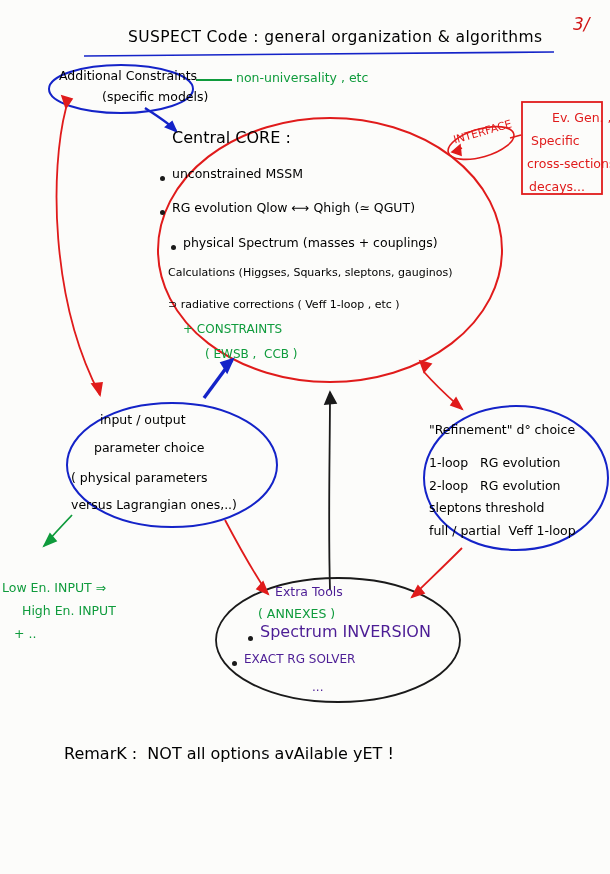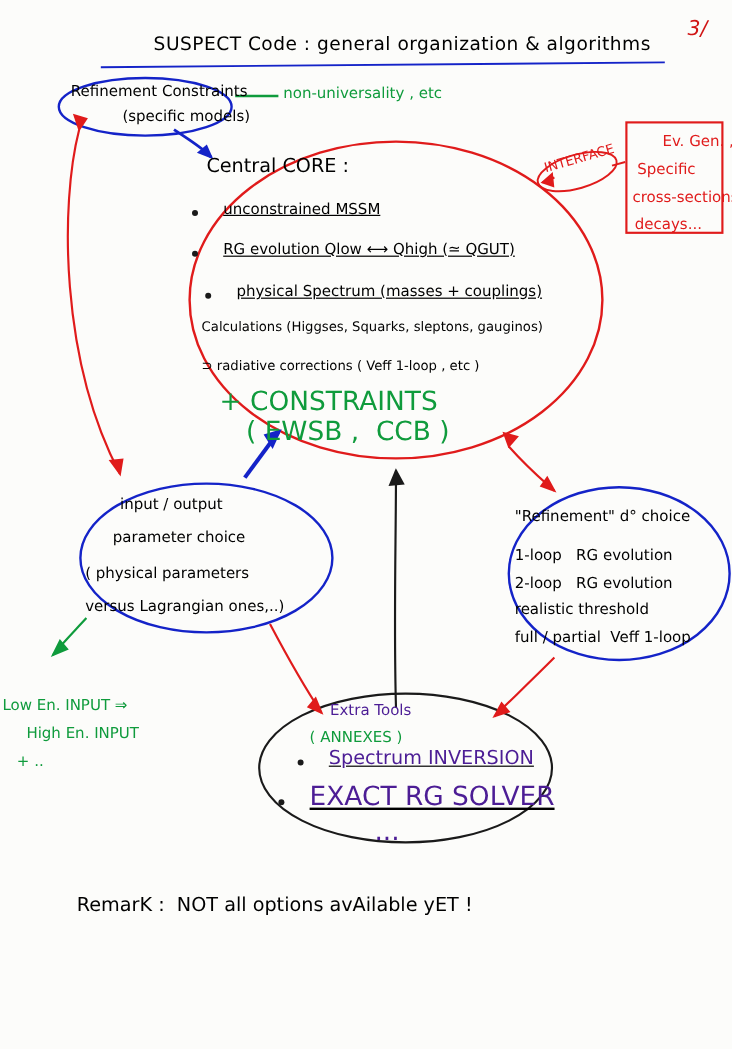--- a/index.html
+++ b/index.html
@@ -38,27 +38,26 @@
     color: #d01414;
     font-style: italic;
   }
   .title {
     font-size: 15.5px;
     letter-spacing: .4px;
   }
   .n-small { font-size: 11px; }
   .n-med   { font-size: 12.5px; }
   .n-big   { font-size: 16px; }
-  .n-xbig  { font-size: 22px; }
+  .n-xbig  { font-size: 12px; }
   .bullet-row {
     position: absolute;
     display: flex;
-    align-items: center;
-    gap: 21px;
-    text-decoration: underline;
+    align-items: flex-end;
+    gap: 7px;
   }
   .dot {
     width: 5px; height: 5px;
     border-radius: 50%;
     background: #1a1a1a;
     margin-top: 7px;
     flex: none;
   }
 </style>
 </head>
@@ -114,21 +113,21 @@
     <path d="M72 515 C60 528 52 536 44 546" fill="none" stroke="#0f9b3c" stroke-width="1.8"></path>
     <path d="M44 546 L50 534 L56 541 Z" fill="#0f9b3c" stroke="#0f9b3c" stroke-width="1.6"></path>
 
     <path d="M84 56 L554 52" stroke="#1423c8" stroke-width="1.6" fill="none"></path>
   </svg>
 
   <div class="txt page-num hand" style="left:573px; top:14px;">3/</div>
 
   <div class="txt blue title hand" style="left:128px; top:28px;">SUSPECT Code : general organization &amp; algorithms</div>
 
-  <div class="txt blue n-med hand" style="left:59px; top:68px;">Refinement Constraints</div>
+  <div class="txt blue n-med hand" style="left:59px; top:68px;">Additional Constraints</div>
   <div class="txt blue n-med hand" style="left:63px; top:89px;margin-left:39px;">(specific models)</div>
 
   <div class="txt green n-med hand" style="left:236px; top:70px;">non-universality , etc</div>
 
   <div class="txt blue n-big hand" style="left:172px; top:128px;">Central CORE :</div>
 
   <div class="bullet-row" style="left:160px; top:166px;">
     <span class="dot"></span>
     <span class="blue n-med hand">unconstrained MSSM</span>
   </div>
@@ -155,21 +154,21 @@
   <div class="txt red n-med hand" style="left:529px; top:179px;">decays...</div>
 
   <div class="txt blue n-med hand" style="left:100px; top:412px;">input / output</div>
   <div class="txt blue n-med hand" style="left:94px; top:440px;">parameter choice</div>
   <div class="txt blue n-med hand" style="left:71px; top:470px;">( physical parameters</div>
   <div class="txt blue n-med hand" style="left:71px; top:497px;">versus Lagrangian ones,..)</div>
 
   <div class="txt blue n-med hand" style="left:429px; top:422px;">"Refinement" d° choice</div>
   <div class="txt blue n-med hand" style="left:429px; top:455px;">1-loop   RG evolution</div>
   <div class="txt blue n-med hand" style="left:429px; top:478px;">2-loop   RG evolution</div>
-  <div class="txt blue n-med hand" style="left:429px; top:500px;">realistic threshold</div>
+  <div class="txt blue n-med hand" style="left:429px; top:500px;">sleptons threshold</div>
   <div class="txt blue n-med hand" style="left:429px; top:523px;">full / partial  Veff 1-loop</div>
 
   <div class="txt black n-med hand" style="left:275px; top:584px;">Extra Tools</div>
   <div class="txt green n-med hand" style="left:258px; top:606px;">( ANNEXES )</div>
 
   <div class="bullet-row" style="left:248px; top:622px;">
     <span class="dot"></span>
     <span class="black n-big hand">Spectrum INVERSION</span>
   </div>
   <div class="bullet-row" style="left:232px; top:652px;">

